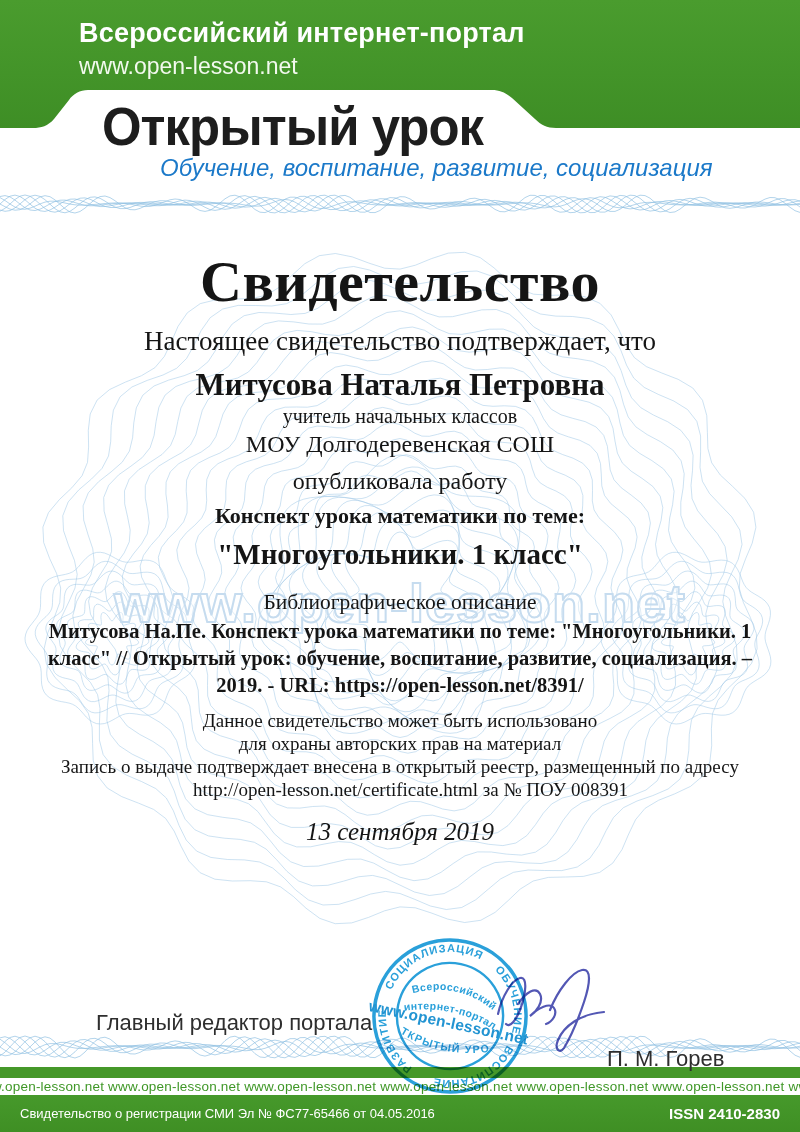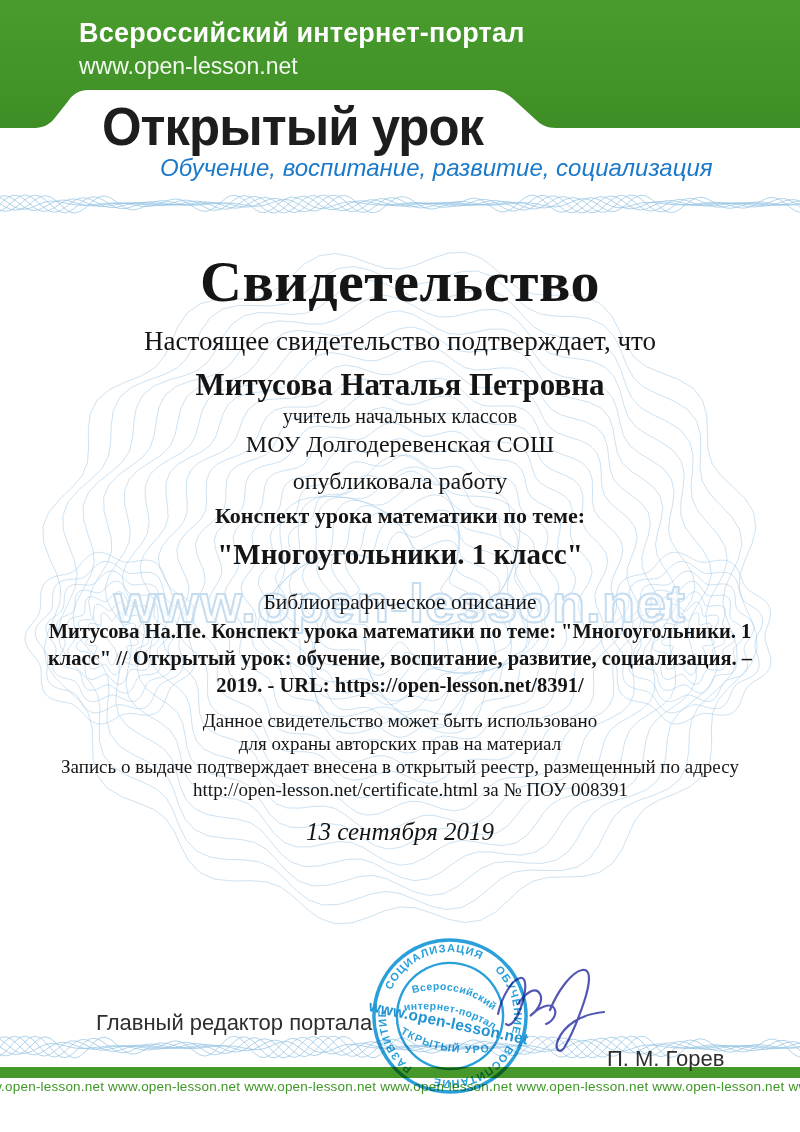--- a/index.html
+++ b/index.html
@@ -182,14 +182,18 @@
   <svg class="sig" width="124" height="108" viewBox="0 0 124 108">
     <g fill="none" stroke="#4a4fb0" stroke-width="2.2" stroke-linecap="round" opacity=".95">
       <path d="M6,64 C10,46 20,30 28,28 C36,26 34,44 28,60 C24,70 18,78 14,74"></path>
       <path d="M26,54 C34,42 44,36 48,44 C52,52 44,62 38,66 C46,58 58,52 62,58 C66,64 60,72 54,74"></path>
       <path d="M58,60 C66,40 80,22 90,20 C100,18 98,34 92,52 C86,70 78,88 72,98 C68,104 62,100 66,90 C72,76 88,64 112,62"></path>
     </g>
   </svg>
 
   <div class="f-bar"></div>
   <div class="f-urls">www.open-lesson.net  www.open-lesson.net  www.open-lesson.net  www.open-lesson.net  www.open-lesson.net  www.open-lesson.net  www.open-lesson.net  www.open-lesson.net  www.open-lesson.net</div>
+  <div class="f-main">
+    <span class="f-smi">Свидетельство о регистрации СМИ Эл № ФС77-65466 от 04.05.2016</span>
+    <span class="f-issn">ISSN 2410-2830</span>
+  </div>
 
 </div>
 
 </body></html>

